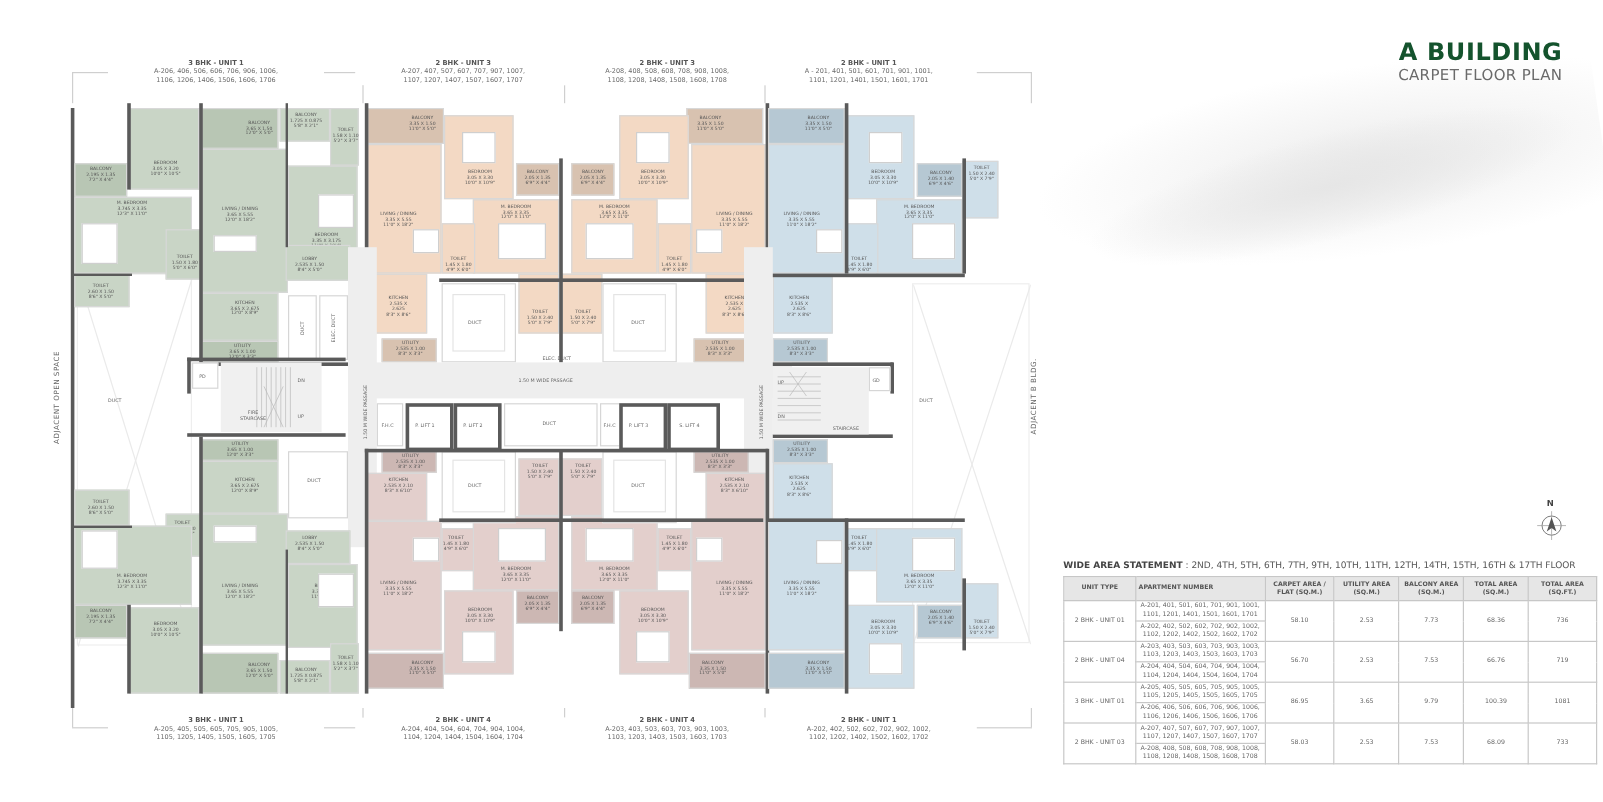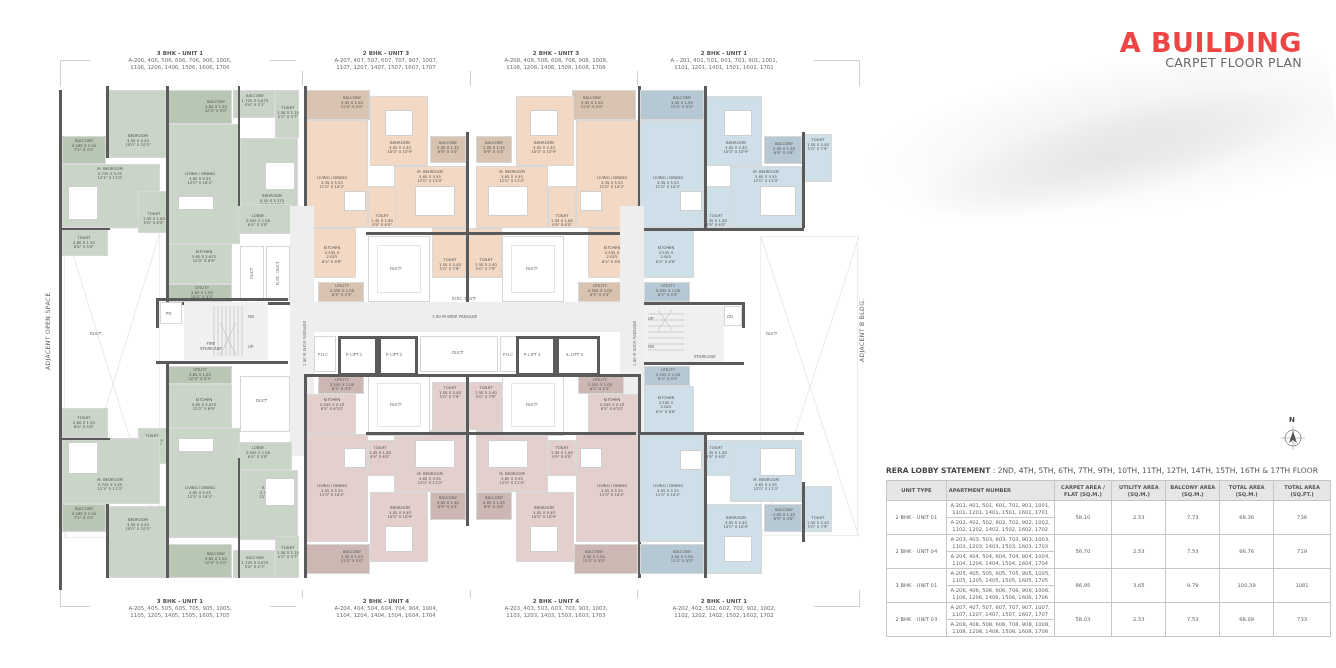--- a/index.html
+++ b/index.html
@@ -11,21 +11,21 @@
     background: radial-gradient(ellipse at 60% 50%, #ececec 0%, #f7f7f7 40%, rgba(255,255,255,0) 70%);
     transform: rotate(-8deg);
   }
   .bg-swoosh2 {
     position: absolute; left: 900px; top: 110px; width: 420px; height: 90px;
     background: radial-gradient(ellipse at 50% 50%, #e6e6e6 0%, rgba(255,255,255,0) 70%);
     transform: rotate(-14deg);
   }
 
   .title-block { position: absolute; right: 34px; top: 30px; text-align: right; }
-  .title-main { font-family: "DejaVu Sans", sans-serif; font-weight: bold; font-size: 27px; color: #ef4444; letter-spacing: 0.5px; line-height: 26px; }
+  .title-main { font-family: "DejaVu Sans", sans-serif; font-weight: bold; font-size: 20px; color: #14532d; letter-spacing: 0.5px; line-height: 26px; }
   .title-sub { font-family: "DejaVu Sans", sans-serif; font-size: 12.5px; color: #6a6a6a; letter-spacing: 0.3px; line-height: 14px; }
 
   
   .unit-label { position: absolute; width: 180px; text-align: center; font-size: 5.4px; line-height: 7px; color: #6a6a6a; }
   .unit-label .ut { font-weight: bold; color: #555; font-size: 5.6px; }
   .dim-line { position: absolute; height: 1px; background: #cfcfcf; }
   .dim-tick { position: absolute; width: 1px; background: #cfcfcf; }
 
   
   .plan { position: absolute; left: 60px; top: 86px; width: 800px; height: 504px; }
@@ -636,21 +636,21 @@
   <div class="n">N</div>
   <svg width="30" height="30" style="position:absolute; left:0; top:8px;">
     <circle cx="15" cy="14" r="8" fill="none" stroke="#777" stroke-width="0.8"></circle>
     <line x1="3" y1="14" x2="27" y2="14" stroke="#999" stroke-width="0.6"></line>
     <line x1="15" y1="2" x2="15" y2="26" stroke="#999" stroke-width="0.6"></line>
     <polygon points="15,7 11,19 15,16 19,19" fill="#555"></polygon>
   </svg>
 </div>
 
 <div class="rera-title">
-  <b>RERA LOBBY STATEMENT</b><span> : 2ND, 4TH, 5TH, 6TH, 7TH, 9TH, 10TH, 11TH, 12TH, 14TH, 15TH, 16TH &amp; 17TH FLOOR</span>
+  <b>WIDE AREA STATEMENT</b><span> : 2ND, 4TH, 5TH, 6TH, 7TH, 9TH, 10TH, 11TH, 12TH, 14TH, 15TH, 16TH &amp; 17TH FLOOR</span>
 </div>
 
 <table class="rera">
   <colgroup>
     <col style="width:60px">
       <col style="width:108px">
       <col style="width:58px">
       <col style="width:54px">
       <col style="width:54px">
       <col style="width:54px">

